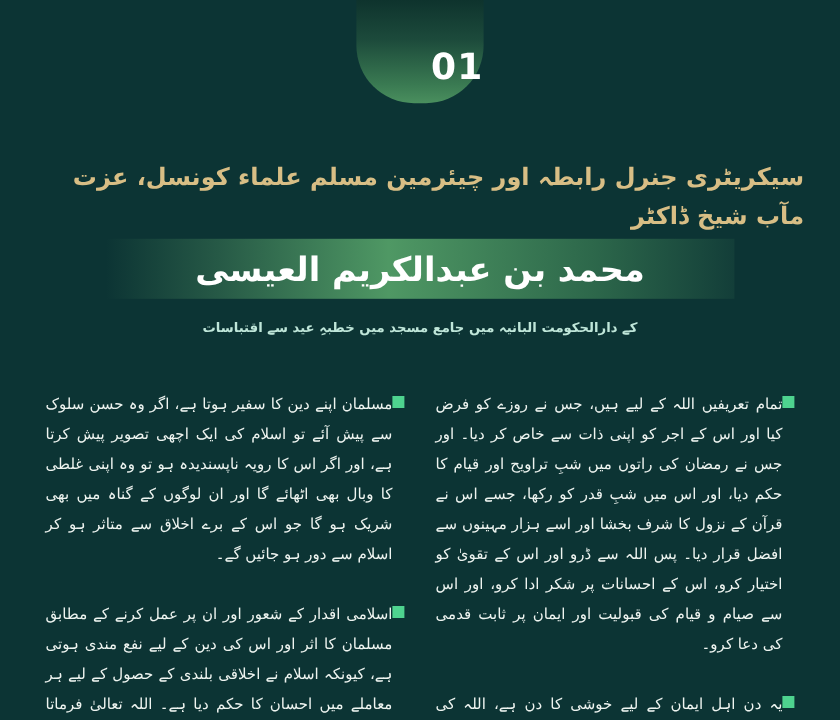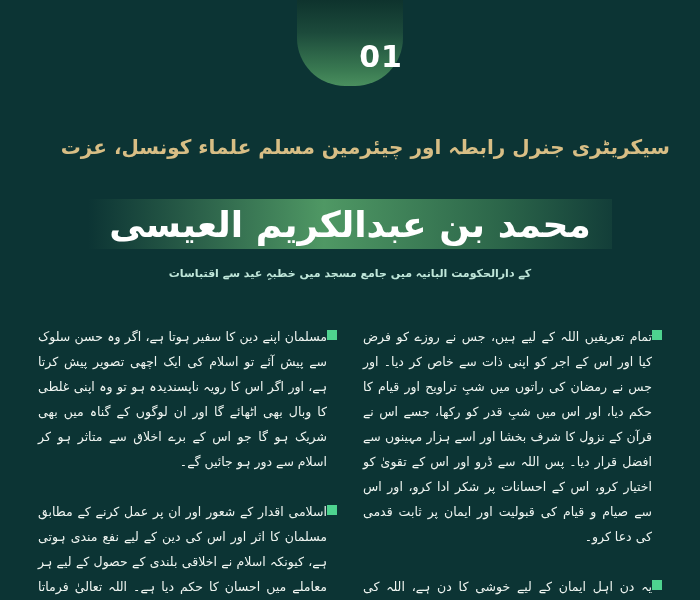--- a/index.html
+++ b/index.html
@@ -34,21 +34,21 @@
     position:absolute;top:199px;left:88px;right:88px;height:50px;
     background:linear-gradient(to left,
       rgba(80,150,100,0.10) 0%,
       rgba(47,107,76,0.92) 22%,
       #4f9864 55%,
       rgba(60,120,85,0.55) 82%,
       rgba(60,120,85,0) 100%);
     display:flex;align-items:center;justify-content:center;
   }
   .name{
-    color:#ffffff;font-size:36px;font-weight:bold;direction:rtl;white-space:nowrap;
+    color:#ffffff;font-size:28px;font-weight:bold;direction:rtl;white-space:nowrap;
   }
   
   .subtitle{
     position:absolute;top:260px;left:40px;right:40px;
     text-align:center;direction:rtl;
     color:#bfe6d9;font-size:11px;line-height:28px;font-weight:bold;
   }
   
   .columns{
     position:absolute;top:324px;right:38px;left:38px;bottom:0;
@@ -69,20 +69,21 @@
 </style>
 </head>
 <body>
 
 <div class="badge">
   <span class="badge-number">01</span>
 </div>
 
 <div class="header">
   <div class="title-line">سیکریٹری جنرل رابطہ اور چیئرمین مسلم علماء کونسل، عزت</div>
+  <div class="title-line">مآب شیخ ڈاکٹر</div>
 </div>
 
 <div class="name-band">
   <div class="name">محمد بن عبدالکریم العیسی</div>
 </div>
 
 <div class="subtitle">کے دارالحکومت البانیہ میں جامع مسجد میں خطبہِ عید سے اقتباسات</div>
 
 <div class="columns">
 

